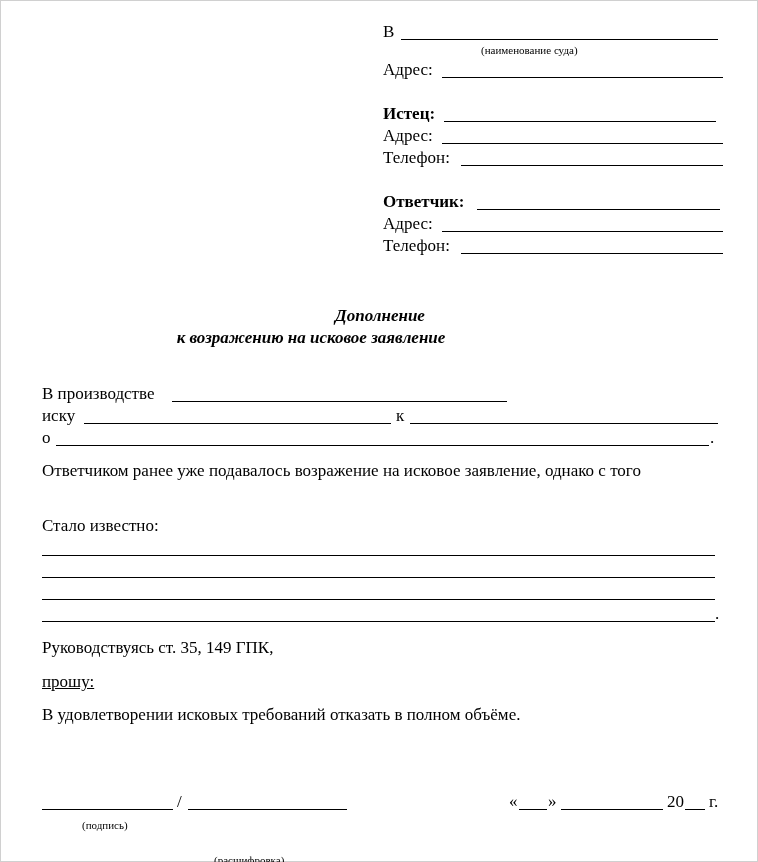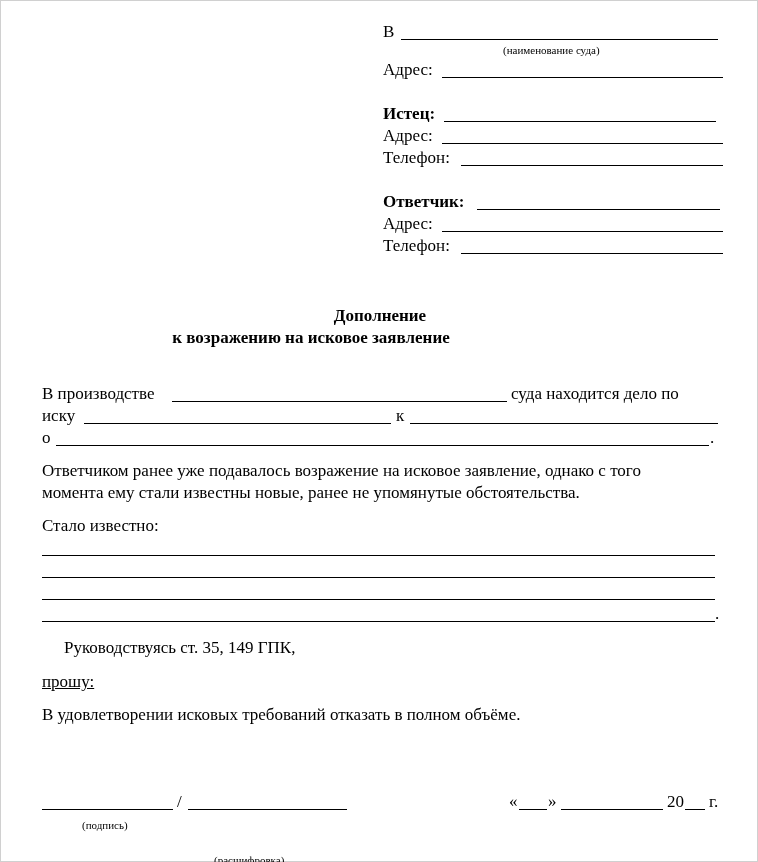--- a/index.html
+++ b/index.html
@@ -10,30 +10,30 @@
   }
   .page {
     position: absolute; left: 0; top: 0; width: 756px; height: 860px;
     border: 1px solid #d0d0d0; background: #fff;
   }
   .abs { position: absolute; white-space: nowrap; }
   .t17 { font-size: 17px; line-height: 22px; }
   .small { font-size: 11px; line-height: 13px; }
   .bold { font-weight: bold; }
   .line { position: absolute; border-bottom: 1px solid #000; height: 0; }
-  .center { text-align: center; }
+  .center { text-align: center; font-style: italic; }
 </style>
 </head>
 <body>
 
 <div class="page">
 
   <span class="abs t17" style="left:382px; top:20px;">В</span>
   <div class="line" style="left:400px; top:38px; width:317px;"></div>
-  <span class="abs small" style="left:502px; top:43px;">(наименование суда)</span>
+  <span class="abs small" style="left:480px; top:43px;">(наименование суда)</span>
 
   <span class="abs t17" style="left:382px; top:58px;">Адрес:</span>
   <div class="line" style="left:441px; top:76px; width:281px;"></div>
 
   <span class="abs t17 bold" style="left:382px; top:102px;">Истец:</span>
   <div class="line" style="left:443px; top:120px; width:272px;"></div>
 
   <span class="abs t17" style="left:382px; top:124px;">Адрес:</span>
   <div class="line" style="left:441px; top:142px; width:281px;"></div>
 
@@ -47,43 +47,41 @@
   <div class="line" style="left:441px; top:230px; width:281px;"></div>
 
   <span class="abs t17" style="left:382px; top:234px;">Телефон:</span>
   <div class="line" style="left:460px; top:252px; width:262px;"></div>
 
   <div class="abs t17 bold center" style="left:0; width:758px; top:304px;">Дополнение</div>
   <div class="abs t17 bold center" style="left:0; width:620px; top:326px;">к возражению на исковое заявление</div>
 
   <span class="abs t17" style="left:41px; top:382px;">В производстве</span>
   <div class="line" style="left:171px; top:400px; width:335px;"></div>
-  <span class="abs t17" style="left:510px; top:382px;">суда находится дело по</span>
 
   <span class="abs t17" style="left:41px; top:404px;">иску</span>
   <div class="line" style="left:83px; top:422px; width:307px;"></div>
   <span class="abs t17" style="left:395px; top:404px;">к</span>
   <div class="line" style="left:409px; top:422px; width:308px;"></div>
 
   <span class="abs t17" style="left:41px; top:426px;">о</span>
   <div class="line" style="left:55px; top:444px; width:653px;"></div>
   <span class="abs t17" style="left:709px; top:426px;">.</span>
 
   <span class="abs t17" style="left:41px; top:459px;text-align:center;">Ответчиком ранее уже подавалось возражение на исковое заявление, однако с того</span>
-  <span class="abs t17" style="left:41px; top:481px;">момента ему стали известны новые, ранее не упомянутые обстоятельства.</span>
 
   <span class="abs t17" style="left:41px; top:514px;text-align:right;">Стало известно:</span>
 
   <div class="line" style="left:41px; top:554px; width:673px;"></div>
   <div class="line" style="left:41px; top:576px; width:673px;"></div>
   <div class="line" style="left:41px; top:598px; width:673px;"></div>
   <div class="line" style="left:41px; top:620px; width:673px;"></div>
   <span class="abs t17" style="left:714px; top:602px;">.</span>
 
-  <span class="abs t17" style="left:41px; top:636px;margin-left:22px;">Руководствуясь ст. 35, 149 ГПК,</span>
+  <span class="abs t17" style="left:41px; top:636px;">Руководствуясь ст. 35, 149 ГПК,</span>
   <span class="abs t17" style="left:41px; top:670px;text-decoration:underline;">прошу:</span>
   <span class="abs t17" style="left:41px; top:703px;text-align:center;">В удовлетворении исковых требований отказать в полном объёме.</span>
 
   <div class="line" style="left:41px; top:808px; width:131px;"></div>
   <span class="abs t17" style="left:176px; top:790px;">/</span>
   <div class="line" style="left:187px; top:808px; width:159px;"></div>
   <span class="abs small" style="left:81px; top:818px;">(подпись)</span>
   <span class="abs small" style="left:213px; top:818px;margin-top:35px;">(расшифровка)</span>
 
   <span class="abs t17" style="left:508px; top:790px;">«</span>

